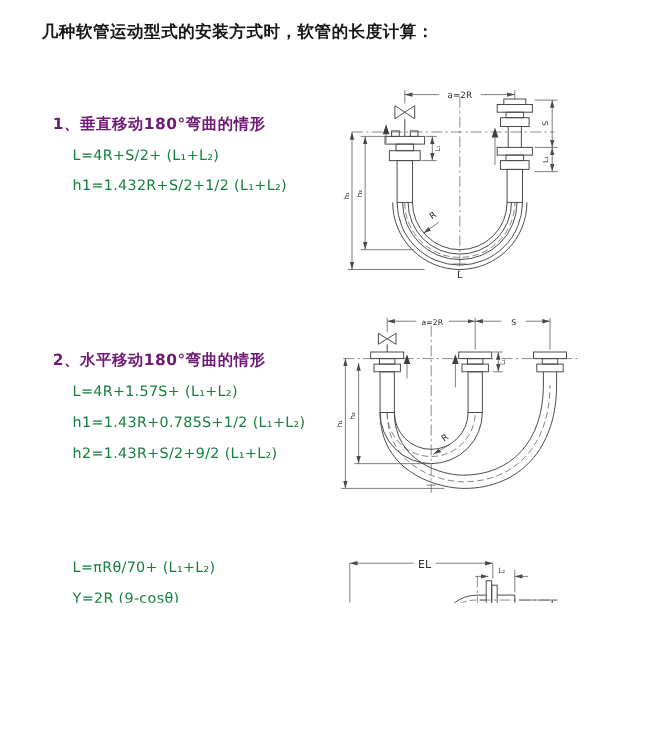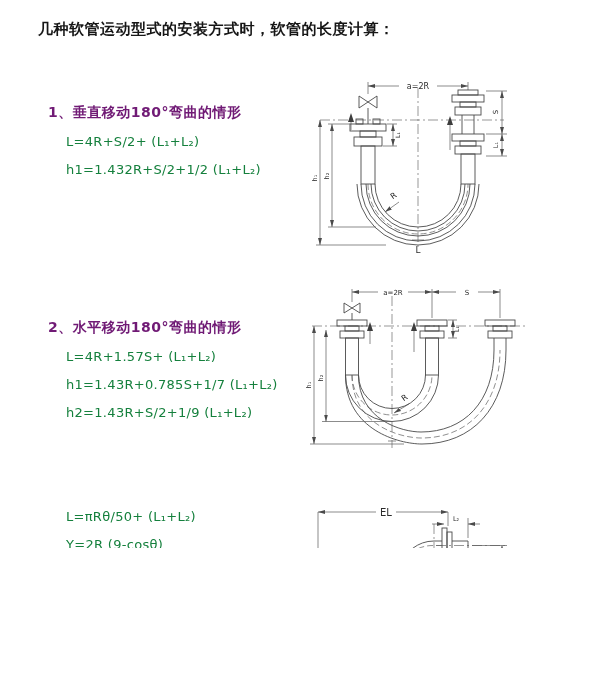--- a/index.html
+++ b/index.html
@@ -47,26 +47,26 @@
 
   <div class="section" id="sec1">
     <p class="heading">1、垂直移动180°弯曲的情形</p>
     <p class="formula">L=4R+S/2+ (L₁+L₂)</p>
     <p class="formula">h1=1.432R+S/2+1/2 (L₁+L₂)</p>
   </div>
 
   <div class="section" id="sec2">
     <p class="heading">2、水平移动180°弯曲的情形</p>
     <p class="formula">L=4R+1.57S+ (L₁+L₂)</p>
-    <p class="formula">h1=1.43R+0.785S+1/7 (L₁+L₂)</p>
-    <p class="formula">h2=1.43R+S/2+1/9 (L₁+L₂)</p>
+    <p class="formula">h1=1.43R+0.785S+1/2 (L₁+L₂)</p>
+    <p class="formula">h2=1.43R+S/2+9/2 (L₁+L₂)</p>
   </div>
 
   <div class="section" id="sec3">
-    <p class="formula">L=πRθ/50+ (L₁+L₂)</p>
+    <p class="formula">L=πRθ/70+ (L₁+L₂)</p>
     <p class="formula">Y=2R (9-cosθ)</p>
   </div>
 
   <svg id="d1" class="diag" width="227" height="184" viewBox="0 0 227 184">
     <defs>
       <marker id="ar1" viewBox="0 0 12 8" refX="12" refY="4" markerWidth="10" markerHeight="7" orient="auto-start-reverse">
         <path d="M0,0.6 L12,4 L0,7.4 Z" fill="#4a4a4a"></path>
       </marker>
       <pattern id="ht1" patternUnits="userSpaceOnUse" width="5" height="5">
         <path d="M0,5 L5,0 M0,0 L5,5" stroke="#6a6a6a" stroke-width="0.5"></path>

